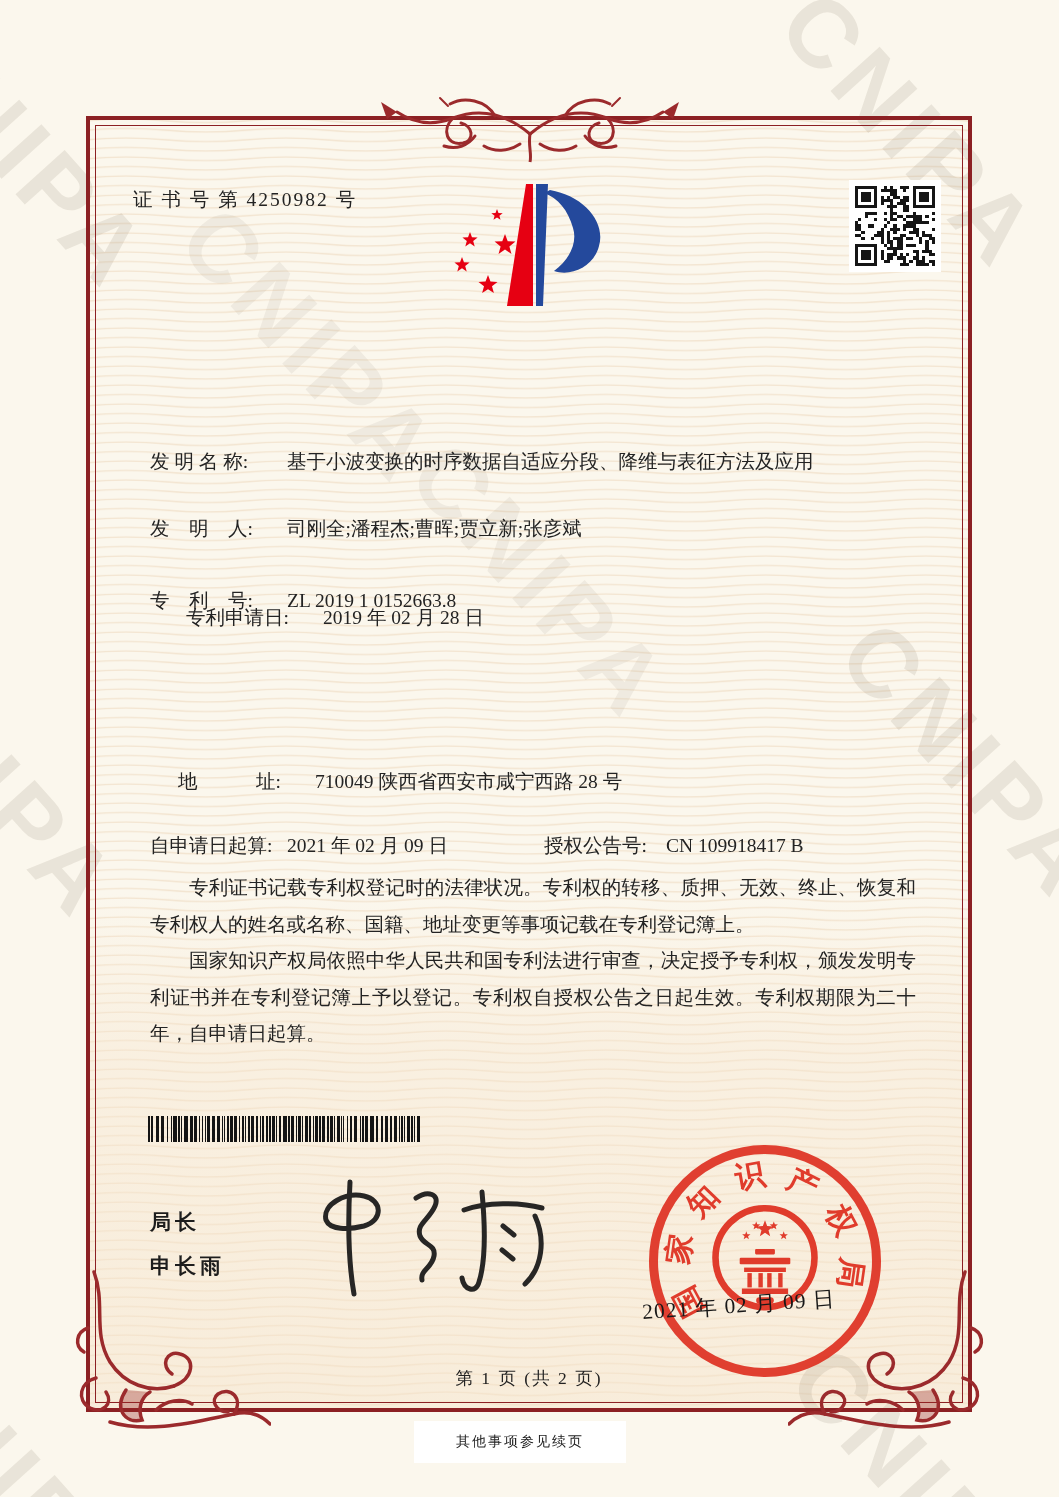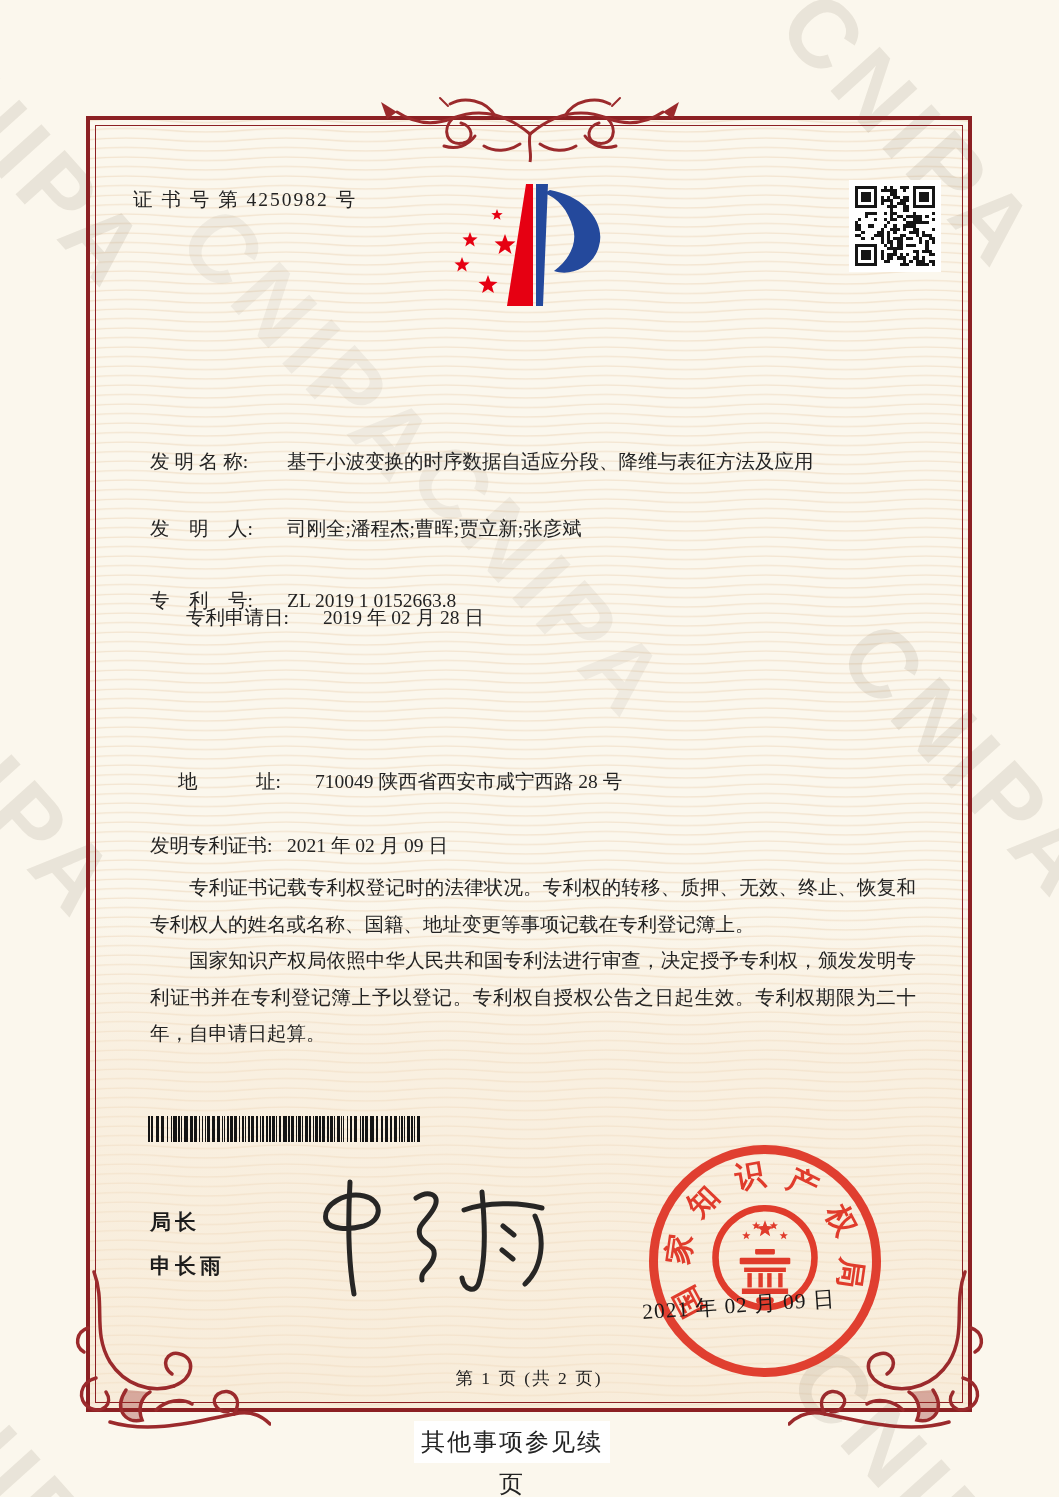--- a/index.html
+++ b/index.html
@@ -45,22 +45,22 @@
   
   .seal{left:649px;top:1145px;width:232px;height:232px;z-index:5;}
   .seal-circle{position:absolute;inset:0;border:9px solid rgba(222,50,34,.93);border-radius:50%;box-sizing:border-box;}
   .seal-ring{position:absolute;inset:0;transform:rotate(-10deg);}
   .seal-char{position:absolute;left:50%;top:50%;font-size:30px;font-weight:700;color:rgba(222,50,34,.95);
              font-family:"Liberation Serif","DejaVu Serif",serif;}
   .emblem{position:absolute;left:50%;top:50%;transform:translate(-50%,-53%);}
   .seal-date{left:642px;top:1288px;width:262px;font-size:21.5px;color:#181818;letter-spacing:1px;
              transform:rotate(-4deg);z-index:6;white-space:nowrap;}
   .page-ind{left:86px;top:1366px;width:886px;text-align:center;font-size:17.5px;letter-spacing:2px;}
-  .foot-note{left:414px;top:1421px;width:196px;height:42px;background:#fff;line-height:42px;
-             text-align:center;font-size:24px;letter-spacing:2px;z-index:4;}
+  .foot-note{left:414px;top:1421px;width:212px;height:42px;background:#fff;line-height:42px;
+             text-align:center;font-size:14px;letter-spacing:2px;z-index:4;}
 </style>
 </head>
 <body>
 
 <div class="page">
 
   <svg class="waves" width="886" height="1296">
     <defs>
       <pattern id="wv" width="160" height="9.5" patternUnits="userSpaceOnUse">
         <path d="M0,4.75 Q40,1 80,4.75 T160,4.75" fill="none" stroke="#efdcc3" stroke-width="1.2"></path>
@@ -355,21 +355,24 @@
   <div class="abs field-row" style="top:581px;margin-top:6px;">
     <span class="fl">专　利　号:</span><span class="fv">ZL 2019 1 0152663.8</span>
   </div>
   <div class="abs field-row" style="top:604px;margin-left:36px;">
     <span class="fl">专利申请日:</span><span class="fv">2019 年 02 月 28 日</span>
   </div>
   <div class="abs field-row" style="top:768px;margin-left:28px;">
     <span class="fl">地　　　址:</span><span class="fv">710049 陕西省西安市咸宁西路 28 号</span>
   </div>
   <div class="abs field-row" style="top:832px;">
-    <span class="fl">发明专利证书:</span><span class="fv">2021 年 02 月 09 日</span>
+    <span class="fl">自申请日起算:</span><span class="fv">2021 年 02 月 09 日</span>
+    <span class="grant2">
+      <span class="fl">授权公告号:</span><span class="fv">CN 109918417 B</span>
+    </span>
   </div>
 
   <div class="abs paras">
     <p>专利证书记载专利权登记时的法律状况。专利权的转移、质押、无效、终止、恢复和专利权人的姓名或名称、国籍、地址变更等事项记载在专利登记簿上。</p>
     <p>国家知识产权局依照中华人民共和国专利法进行审查，决定授予专利权，颁发发明专利证书并在专利登记簿上予以登记。专利权自授权公告之日起生效。专利权期限为二十年，自申请日起算。</p>
   </div>
 
   <div class="abs barcode"><i style="width: 2px; margin-right: 1px;"></i><i style="width: 2px; margin-right: 3px;"></i><i style="width: 3px; margin-right: 2px;"></i><i style="width: 3px; margin-right: 3px;"></i><i style="width: 1px; margin-right: 3px;"></i><i style="width: 1px; margin-right: 1px;"></i><i style="width: 4px; margin-right: 1px;"></i><i style="width: 2px; margin-right: 1px;"></i><i style="width: 1px; margin-right: 2px;"></i><i style="width: 4px; margin-right: 2px;"></i><i style="width: 3px; margin-right: 1px;"></i><i style="width: 3px; margin-right: 2px;"></i><i style="width: 1px; margin-right: 2px;"></i><i style="width: 1px; margin-right: 2px;"></i><i style="width: 1px; margin-right: 1px;"></i><i style="width: 3px; margin-right: 2px;"></i><i style="width: 3px; margin-right: 2px;"></i><i style="width: 3px; margin-right: 2px;"></i><i style="width: 1px; margin-right: 1px;"></i><i style="width: 1px; margin-right: 2px;"></i><i style="width: 2px; margin-right: 1px;"></i><i style="width: 3px; margin-right: 1px;"></i><i style="width: 3px; margin-right: 2px;"></i><i style="width: 1px; margin-right: 2px;"></i><i style="width: 2px; margin-right: 1px;"></i><i style="width: 1px; margin-right: 2px;"></i><i style="width: 2px; margin-right: 1px;"></i><i style="width: 3px; margin-right: 2px;"></i><i style="width: 2px; margin-right: 2px;"></i><i style="width: 1px; margin-right: 1px;"></i><i style="width: 2px; margin-right: 2px;"></i><i style="width: 2px; margin-right: 1px;"></i><i style="width: 2px; margin-right: 1px;"></i><i style="width: 3px; margin-right: 1px;"></i><i style="width: 1px; margin-right: 2px;"></i><i style="width: 2px; margin-right: 2px;"></i><i style="width: 4px; margin-right: 1px;"></i><i style="width: 2px; margin-right: 1px;"></i><i style="width: 3px; margin-right: 2px;"></i><i style="width: 1px; margin-right: 1px;"></i><i style="width: 3px; margin-right: 1px;"></i><i style="width: 1px; margin-right: 2px;"></i><i style="width: 3px; margin-right: 1px;"></i><i style="width: 2px; margin-right: 2px;"></i><i style="width: 1px; margin-right: 1px;"></i><i style="width: 3px; margin-right: 1px;"></i><i style="width: 2px; margin-right: 1px;"></i><i style="width: 3px; margin-right: 2px;"></i><i style="width: 2px; margin-right: 1px;"></i><i style="width: 3px; margin-right: 1px;"></i><i style="width: 1px; margin-right: 2px;"></i><i style="width: 3px; margin-right: 1px;"></i><i style="width: 1px; margin-right: 1px;"></i><i style="width: 1px; margin-right: 3px;"></i><i style="width: 1px; margin-right: 2px;"></i><i style="width: 2px; margin-right: 2px;"></i><i style="width: 3px; margin-right: 3px;"></i><i style="width: 1px; margin-right: 1px;"></i><i style="width: 2px; margin-right: 1px;"></i><i style="width: 3px; margin-right: 2px;"></i><i style="width: 4px; margin-right: 2px;"></i><i style="width: 2px; margin-right: 3px;"></i><i style="width: 2px; margin-right: 2px;"></i><i style="width: 3px; margin-right: 2px;"></i><i style="width: 2px; margin-right: 2px;"></i><i style="width: 3px; margin-right: 2px;"></i><i style="width: 1px; margin-right: 1px;"></i><i style="width: 2px; margin-right: 1px;"></i><i style="width: 1px; margin-right: 2px;"></i><i style="width: 3px; margin-right: 1px;"></i><i style="width: 2px; margin-right: 1px;"></i><i style="width: 1px; margin-right: 2px;"></i><i style="width: 3px; margin-right: 3px;"></i></div>
 
   <div class="abs officer t">局长</div>

